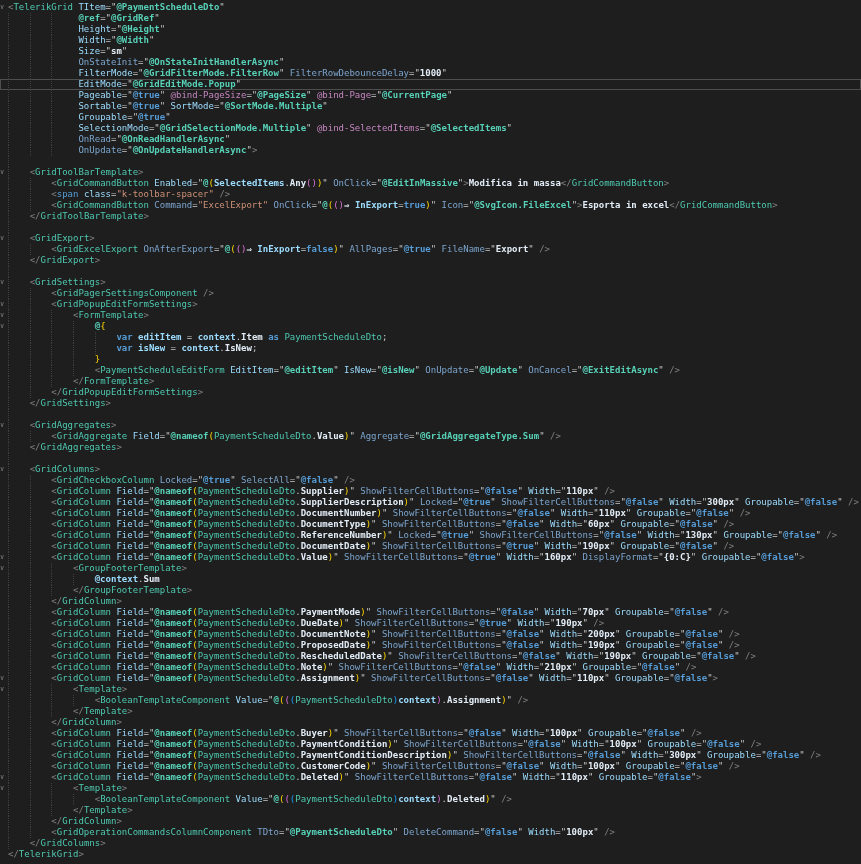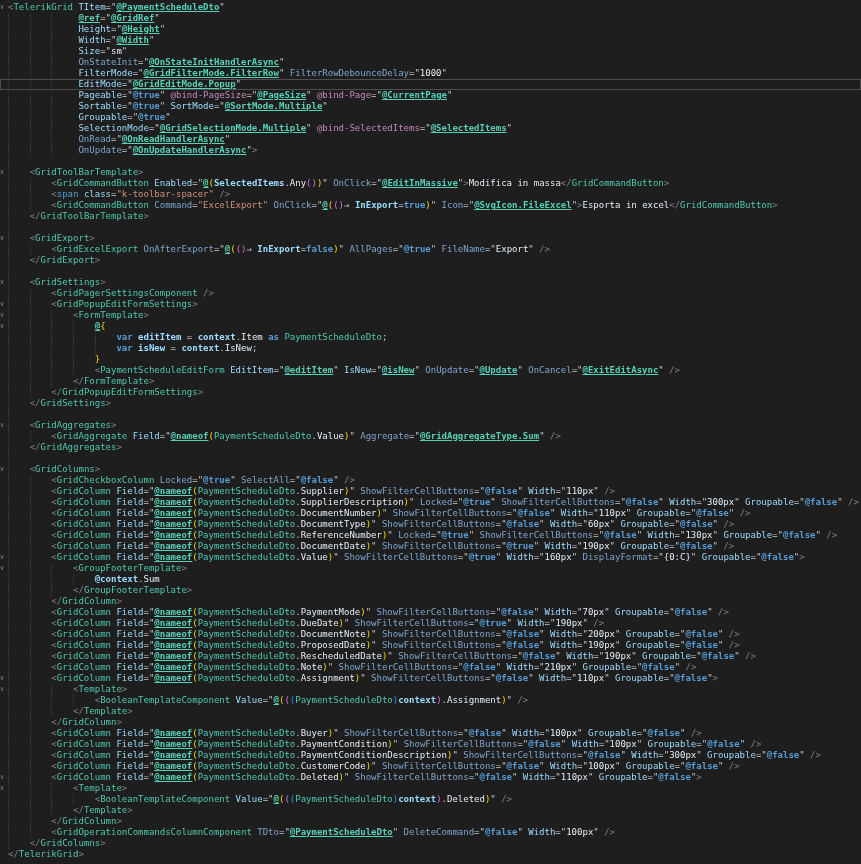--- a/index.html
+++ b/index.html
@@ -31,23 +31,23 @@
   .code{display:inline;}
   
   .tk-p {color:#808080;}
   .tk-t {color:#4EC9B0;}
   .tk-h {color:#569CD6;}
   .tk-a {color:#9CDCFE;}
   .tk-d {color:#7CA5CE;}
   .tk-da{color:#C586C0;}
   .tk-q {color:#C8C8C8;}
   .tk-s {color:#CE9178;}
-  .tk-e {color:#57D1B7;font-weight:bold;text-decoration:underline;}
+  .tk-e {color:#57D1B7;font-weight:bold;}
   .tk-ty{color:#4EC9B0;}
-  .tk-m {color:#E3EDF7;font-weight:normal;}
+  .tk-m {color:#E3EDF7;font-weight:bold;}
   .tk-k {color:#569CD6;font-weight:bold;}
   .tk-v {color:#9CDCFE;font-weight:bold;}
   .tk-b1{color:#FFD700;}
   .tk-b2{color:#DA70D6;}
   .tk-b3{color:#179FFF;}
 </style>
 </head>
 <body>
 
 <div id="editor"><div class="line"><span class="gutter">∨</span><span class="code"><span class="tk-p">&lt;</span><span class="tk-t">TelerikGrid</span><span class="tk-q"> </span><span class="tk-a">TItem</span><span class="tk-q">="</span><span class="tk-e">@PaymentScheduleDto</span><span class="tk-q">"</span></span></div><div class="line"><span class="gutter"></span><span class="guide" style="left: calc(0ch + 8px);"></span><span class="guide" style="left: calc(4ch + 8px);"></span><span class="guide" style="left: calc(8ch + 8px);"></span><span class="code"><span class="tk-q">             </span><span class="tk-e">@ref</span><span class="tk-q">="</span><span class="tk-e">@GridRef</span><span class="tk-q">"</span></span></div><div class="line"><span class="gutter"></span><span class="guide" style="left: calc(0ch + 8px);"></span><span class="guide" style="left: calc(4ch + 8px);"></span><span class="guide" style="left: calc(8ch + 8px);"></span><span class="code"><span class="tk-q">             </span><span class="tk-a">Height</span><span class="tk-q">="</span><span class="tk-e">@Height</span><span class="tk-q">"</span></span></div><div class="line"><span class="gutter"></span><span class="guide" style="left: calc(0ch + 8px);"></span><span class="guide" style="left: calc(4ch + 8px);"></span><span class="guide" style="left: calc(8ch + 8px);"></span><span class="code"><span class="tk-q">             </span><span class="tk-a">Width</span><span class="tk-q">="</span><span class="tk-e">@Width</span><span class="tk-q">"</span></span></div><div class="line"><span class="gutter"></span><span class="guide" style="left: calc(0ch + 8px);"></span><span class="guide" style="left: calc(4ch + 8px);"></span><span class="guide" style="left: calc(8ch + 8px);"></span><span class="code"><span class="tk-q">             </span><span class="tk-a">Size</span><span class="tk-q">="</span><span class="tk-m">sm</span><span class="tk-q">"</span></span></div><div class="line"><span class="gutter"></span><span class="guide" style="left: calc(0ch + 8px);"></span><span class="guide" style="left: calc(4ch + 8px);"></span><span class="guide" style="left: calc(8ch + 8px);"></span><span class="code"><span class="tk-q">             </span><span class="tk-d">OnStateInit</span><span class="tk-q">="</span><span class="tk-e">@OnStateInitHandlerAsync</span><span class="tk-q">"</span></span></div><div class="line"><span class="gutter"></span><span class="guide" style="left: calc(0ch + 8px);"></span><span class="guide" style="left: calc(4ch + 8px);"></span><span class="guide" style="left: calc(8ch + 8px);"></span><span class="code"><span class="tk-q">             </span><span class="tk-a">FilterMode</span><span class="tk-q">="</span><span class="tk-e">@GridFilterMode.FilterRow</span><span class="tk-q">" </span><span class="tk-d">FilterRowDebounceDelay</span><span class="tk-q">="</span><span class="tk-m">1000</span><span class="tk-q">"</span></span></div><div class="line current"><span class="gutter"></span><span class="guide" style="left: calc(0ch + 8px);"></span><span class="guide" style="left: calc(4ch + 8px);"></span><span class="guide" style="left: calc(8ch + 8px);"></span><span class="code"><span class="tk-q">             </span><span class="tk-a">EditMode</span><span class="tk-q">="</span><span class="tk-e">@GridEditMode.Popup</span><span class="tk-q">"</span></span></div><div class="line"><span class="gutter"></span><span class="guide" style="left: calc(0ch + 8px);"></span><span class="guide" style="left: calc(4ch + 8px);"></span><span class="guide" style="left: calc(8ch + 8px);"></span><span class="code"><span class="tk-q">             </span><span class="tk-a">Pageable</span><span class="tk-q">="</span><span class="tk-k">@true</span><span class="tk-q">" </span><span class="tk-da">@bind-PageSize</span><span class="tk-q">="</span><span class="tk-e">@PageSize</span><span class="tk-q">" </span><span class="tk-da">@bind-Page</span><span class="tk-q">="</span><span class="tk-e">@CurrentPage</span><span class="tk-q">"</span></span></div><div class="line"><span class="gutter"></span><span class="guide" style="left: calc(0ch + 8px);"></span><span class="guide" style="left: calc(4ch + 8px);"></span><span class="guide" style="left: calc(8ch + 8px);"></span><span class="code"><span class="tk-q">             </span><span class="tk-a">Sortable</span><span class="tk-q">="</span><span class="tk-k">@true</span><span class="tk-q">" </span><span class="tk-a">SortMode</span><span class="tk-q">="</span><span class="tk-e">@SortMode.Multiple</span><span class="tk-q">"</span></span></div><div class="line"><span class="gutter"></span><span class="guide" style="left: calc(0ch + 8px);"></span><span class="guide" style="left: calc(4ch + 8px);"></span><span class="guide" style="left: calc(8ch + 8px);"></span><span class="code"><span class="tk-q">             </span><span class="tk-a">Groupable</span><span class="tk-q">="</span><span class="tk-k">@true</span><span class="tk-q">"</span></span></div><div class="line"><span class="gutter"></span><span class="guide" style="left: calc(0ch + 8px);"></span><span class="guide" style="left: calc(4ch + 8px);"></span><span class="guide" style="left: calc(8ch + 8px);"></span><span class="code"><span class="tk-q">             </span><span class="tk-a">SelectionMode</span><span class="tk-q">="</span><span class="tk-e">@GridSelectionMode.Multiple</span><span class="tk-q">" </span><span class="tk-da">@bind-SelectedItems</span><span class="tk-q">="</span><span class="tk-e">@SelectedItems</span><span class="tk-q">"</span></span></div><div class="line"><span class="gutter"></span><span class="guide" style="left: calc(0ch + 8px);"></span><span class="guide" style="left: calc(4ch + 8px);"></span><span class="guide" style="left: calc(8ch + 8px);"></span><span class="code"><span class="tk-q">             </span><span class="tk-d">OnRead</span><span class="tk-q">="</span><span class="tk-e">@OnReadHandlerAsync</span><span class="tk-q">"</span></span></div><div class="line"><span class="gutter"></span><span class="guide" style="left: calc(0ch + 8px);"></span><span class="guide" style="left: calc(4ch + 8px);"></span><span class="guide" style="left: calc(8ch + 8px);"></span><span class="code"><span class="tk-q">             </span><span class="tk-d">OnUpdate</span><span class="tk-q">="</span><span class="tk-e">@OnUpdateHandlerAsync</span><span class="tk-q">"</span><span class="tk-p">&gt;</span></span></div><div class="line"><span class="gutter"></span><span class="guide" style="left: calc(0ch + 8px);"></span><span class="code"></span></div><div class="line"><span class="gutter">∨</span><span class="guide" style="left: calc(0ch + 8px);"></span><span class="code"><span class="tk-q">    </span><span class="tk-p">&lt;</span><span class="tk-t">GridToolBarTemplate</span><span class="tk-p">&gt;</span></span></div><div class="line"><span class="gutter"></span><span class="guide" style="left: calc(0ch + 8px);"></span><span class="guide" style="left: calc(4ch + 8px);"></span><span class="code"><span class="tk-q">        </span><span class="tk-p">&lt;</span><span class="tk-t">GridCommandButton</span><span class="tk-q"> </span><span class="tk-a">Enabled</span><span class="tk-q">="</span><span class="tk-e">@</span><span class="tk-b1">(</span><span class="tk-v">SelectedItems</span><span class="tk-q">.</span><span class="tk-m">Any</span><span class="tk-b2">()</span><span class="tk-b1">)</span><span class="tk-q">" </span><span class="tk-d">OnClick</span><span class="tk-q">="</span><span class="tk-e">@EditInMassive</span><span class="tk-q">"</span><span class="tk-p">&gt;</span><span class="tk-m">Modifica in massa</span><span class="tk-p">&lt;/</span><span class="tk-t">GridCommandButton</span><span class="tk-p">&gt;</span></span></div><div class="line"><span class="gutter"></span><span class="guide" style="left: calc(0ch + 8px);"></span><span class="guide" style="left: calc(4ch + 8px);"></span><span class="code"><span class="tk-q">        </span><span class="tk-p">&lt;</span><span class="tk-h">span</span><span class="tk-q"> </span><span class="tk-a">class</span><span class="tk-q">=</span><span class="tk-s">"k-toolbar-spacer"</span><span class="tk-q"> </span><span class="tk-p">/&gt;</span></span></div><div class="line"><span class="gutter"></span><span class="guide" style="left: calc(0ch + 8px);"></span><span class="guide" style="left: calc(4ch + 8px);"></span><span class="code"><span class="tk-q">        </span><span class="tk-p">&lt;</span><span class="tk-t">GridCommandButton</span><span class="tk-q"> </span><span class="tk-d">Command</span><span class="tk-q">=</span><span class="tk-s">"ExcelExport"</span><span class="tk-q"> </span><span class="tk-d">OnClick</span><span class="tk-q">="</span><span class="tk-e">@</span><span class="tk-b1">(</span><span class="tk-b2">()</span><span class="tk-m">⇒</span><span class="tk-q"> </span><span class="tk-v">InExport</span><span class="tk-q">=</span><span class="tk-k">true</span><span class="tk-b1">)</span><span class="tk-q">" </span><span class="tk-d">Icon</span><span class="tk-q">="</span><span class="tk-e">@SvgIcon.FileExcel</span><span class="tk-q">"</span><span class="tk-p">&gt;</span><span class="tk-m">Esporta in excel</span><span class="tk-p">&lt;/</span><span class="tk-t">GridCommandButton</span><span class="tk-p">&gt;</span></span></div><div class="line"><span class="gutter"></span><span class="guide" style="left: calc(0ch + 8px);"></span><span class="code"><span class="tk-q">    </span><span class="tk-p">&lt;/</span><span class="tk-t">GridToolBarTemplate</span><span class="tk-p">&gt;</span></span></div><div class="line"><span class="gutter"></span><span class="guide" style="left: calc(0ch + 8px);"></span><span class="code"></span></div><div class="line"><span class="gutter">∨</span><span class="guide" style="left: calc(0ch + 8px);"></span><span class="code"><span class="tk-q">    </span><span class="tk-p">&lt;</span><span class="tk-t">GridExport</span><span class="tk-p">&gt;</span></span></div><div class="line"><span class="gutter"></span><span class="guide" style="left: calc(0ch + 8px);"></span><span class="guide" style="left: calc(4ch + 8px);"></span><span class="code"><span class="tk-q">        </span><span class="tk-p">&lt;</span><span class="tk-t">GridExcelExport</span><span class="tk-q"> </span><span class="tk-d">OnAfterExport</span><span class="tk-q">="</span><span class="tk-e">@</span><span class="tk-b1">(</span><span class="tk-b2">()</span><span class="tk-m">⇒</span><span class="tk-q"> </span><span class="tk-v">InExport</span><span class="tk-q">=</span><span class="tk-k">false</span><span class="tk-b1">)</span><span class="tk-q">" </span><span class="tk-d">AllPages</span><span class="tk-q">="</span><span class="tk-k">@true</span><span class="tk-q">" </span><span class="tk-d">FileName</span><span class="tk-q">="</span><span class="tk-m">Export</span><span class="tk-q">" </span><span class="tk-p">/&gt;</span></span></div><div class="line"><span class="gutter"></span><span class="guide" style="left: calc(0ch + 8px);"></span><span class="code"><span class="tk-q">    </span><span class="tk-p">&lt;/</span><span class="tk-t">GridExport</span><span class="tk-p">&gt;</span></span></div><div class="line"><span class="gutter"></span><span class="guide" style="left: calc(0ch + 8px);"></span><span class="code"></span></div><div class="line"><span class="gutter">∨</span><span class="guide" style="left: calc(0ch + 8px);"></span><span class="code"><span class="tk-q">    </span><span class="tk-p">&lt;</span><span class="tk-t">GridSettings</span><span class="tk-p">&gt;</span></span></div><div class="line"><span class="gutter"></span><span class="guide" style="left: calc(0ch + 8px);"></span><span class="guide" style="left: calc(4ch + 8px);"></span><span class="code"><span class="tk-q">        </span><span class="tk-p">&lt;</span><span class="tk-t">GridPagerSettingsComponent</span><span class="tk-q"> </span><span class="tk-p">/&gt;</span></span></div><div class="line"><span class="gutter">∨</span><span class="guide" style="left: calc(0ch + 8px);"></span><span class="guide" style="left: calc(4ch + 8px);"></span><span class="code"><span class="tk-q">        </span><span class="tk-p">&lt;</span><span class="tk-t">GridPopupEditFormSettings</span><span class="tk-p">&gt;</span></span></div><div class="line"><span class="gutter">∨</span><span class="guide" style="left: calc(0ch + 8px);"></span><span class="guide" style="left: calc(4ch + 8px);"></span><span class="guide" style="left: calc(8ch + 8px);"></span><span class="code"><span class="tk-q">            </span><span class="tk-p">&lt;</span><span class="tk-t">FormTemplate</span><span class="tk-p">&gt;</span></span></div><div class="line"><span class="gutter">∨</span><span class="guide" style="left: calc(0ch + 8px);"></span><span class="guide" style="left: calc(4ch + 8px);"></span><span class="guide" style="left: calc(8ch + 8px);"></span><span class="guide" style="left: calc(12ch + 8px);"></span><span class="code"><span class="tk-q">                </span><span class="tk-e">@</span><span class="tk-b1">{</span></span></div><div class="line"><span class="gutter"></span><span class="guide" style="left: calc(0ch + 8px);"></span><span class="guide" style="left: calc(4ch + 8px);"></span><span class="guide" style="left: calc(8ch + 8px);"></span><span class="guide" style="left: calc(12ch + 8px);"></span><span class="guide" style="left: calc(16ch + 8px);"></span><span class="code"><span class="tk-q">                    </span><span class="tk-k">var</span><span class="tk-q"> </span><span class="tk-v">editItem</span><span class="tk-q"> = </span><span class="tk-v">context</span><span class="tk-q">.</span><span class="tk-m">Item</span><span class="tk-q"> </span><span class="tk-k">as</span><span class="tk-q"> </span><span class="tk-ty">PaymentScheduleDto</span><span class="tk-q">;</span></span></div><div class="line"><span class="gutter"></span><span class="guide" style="left: calc(0ch + 8px);"></span><span class="guide" style="left: calc(4ch + 8px);"></span><span class="guide" style="left: calc(8ch + 8px);"></span><span class="guide" style="left: calc(12ch + 8px);"></span><span class="guide" style="left: calc(16ch + 8px);"></span><span class="code"><span class="tk-q">                    </span><span class="tk-k">var</span><span class="tk-q"> </span><span class="tk-v">isNew</span><span class="tk-q"> = </span><span class="tk-v">context</span><span class="tk-q">.</span><span class="tk-m">IsNew</span><span class="tk-q">;</span></span></div><div class="line"><span class="gutter"></span><span class="guide" style="left: calc(0ch + 8px);"></span><span class="guide" style="left: calc(4ch + 8px);"></span><span class="guide" style="left: calc(8ch + 8px);"></span><span class="guide" style="left: calc(12ch + 8px);"></span><span class="code"><span class="tk-q">                </span><span class="tk-b1">}</span></span></div><div class="line"><span class="gutter"></span><span class="guide" style="left: calc(0ch + 8px);"></span><span class="guide" style="left: calc(4ch + 8px);"></span><span class="guide" style="left: calc(8ch + 8px);"></span><span class="guide" style="left: calc(12ch + 8px);"></span><span class="code"><span class="tk-q">                </span><span class="tk-p">&lt;</span><span class="tk-t">PaymentScheduleEditForm</span><span class="tk-q"> </span><span class="tk-a">EditItem</span><span class="tk-q">="</span><span class="tk-e">@editItem</span><span class="tk-q">" </span><span class="tk-a">IsNew</span><span class="tk-q">="</span><span class="tk-e">@isNew</span><span class="tk-q">" </span><span class="tk-d">OnUpdate</span><span class="tk-q">="</span><span class="tk-e">@Update</span><span class="tk-q">" </span><span class="tk-d">OnCancel</span><span class="tk-q">="</span><span class="tk-e">@ExitEditAsync</span><span class="tk-q">" </span><span class="tk-p">/&gt;</span></span></div><div class="line"><span class="gutter"></span><span class="guide" style="left: calc(0ch + 8px);"></span><span class="guide" style="left: calc(4ch + 8px);"></span><span class="guide" style="left: calc(8ch + 8px);"></span><span class="code"><span class="tk-q">            </span><span class="tk-p">&lt;/</span><span class="tk-t">FormTemplate</span><span class="tk-p">&gt;</span></span></div><div class="line"><span class="gutter"></span><span class="guide" style="left: calc(0ch + 8px);"></span><span class="guide" style="left: calc(4ch + 8px);"></span><span class="code"><span class="tk-q">        </span><span class="tk-p">&lt;/</span><span class="tk-t">GridPopupEditFormSettings</span><span class="tk-p">&gt;</span></span></div><div class="line"><span class="gutter"></span><span class="guide" style="left: calc(0ch + 8px);"></span><span class="code"><span class="tk-q">    </span><span class="tk-p">&lt;/</span><span class="tk-t">GridSettings</span><span class="tk-p">&gt;</span></span></div><div class="line"><span class="gutter"></span><span class="guide" style="left: calc(0ch + 8px);"></span><span class="code"></span></div><div class="line"><span class="gutter">∨</span><span class="guide" style="left: calc(0ch + 8px);"></span><span class="code"><span class="tk-q">    </span><span class="tk-p">&lt;</span><span class="tk-t">GridAggregates</span><span class="tk-p">&gt;</span></span></div><div class="line"><span class="gutter"></span><span class="guide" style="left: calc(0ch + 8px);"></span><span class="guide" style="left: calc(4ch + 8px);"></span><span class="code"><span class="tk-q">        </span><span class="tk-p">&lt;</span><span class="tk-t">GridAggregate</span><span class="tk-q"> </span><span class="tk-a">Field</span><span class="tk-q">="</span><span class="tk-e">@nameof</span><span class="tk-b1">(</span><span class="tk-ty">PaymentScheduleDto</span><span class="tk-q">.</span><span class="tk-m">Value</span><span class="tk-b1">)</span><span class="tk-q">" </span><span class="tk-d">Aggregate</span><span class="tk-q">="</span><span class="tk-e">@GridAggregateType.Sum</span><span class="tk-q">" </span><span class="tk-p">/&gt;</span></span></div><div class="line"><span class="gutter"></span><span class="guide" style="left: calc(0ch + 8px);"></span><span class="code"><span class="tk-q">    </span><span class="tk-p">&lt;/</span><span class="tk-t">GridAggregates</span><span class="tk-p">&gt;</span></span></div><div class="line"><span class="gutter"></span><span class="guide" style="left: calc(0ch + 8px);"></span><span class="code"></span></div><div class="line"><span class="gutter">∨</span><span class="guide" style="left: calc(0ch + 8px);"></span><span class="code"><span class="tk-q">    </span><span class="tk-p">&lt;</span><span class="tk-t">GridColumns</span><span class="tk-p">&gt;</span></span></div><div class="line"><span class="gutter"></span><span class="guide" style="left: calc(0ch + 8px);"></span><span class="guide" style="left: calc(4ch + 8px);"></span><span class="code"><span class="tk-q">        </span><span class="tk-p">&lt;</span><span class="tk-t">GridCheckboxColumn</span><span class="tk-q"> </span><span class="tk-d">Locked</span><span class="tk-q">="</span><span class="tk-k">@true</span><span class="tk-q">" </span><span class="tk-d">SelectAll</span><span class="tk-q">="</span><span class="tk-k">@false</span><span class="tk-q">" </span><span class="tk-p">/&gt;</span></span></div><div class="line"><span class="gutter"></span><span class="guide" style="left: calc(0ch + 8px);"></span><span class="guide" style="left: calc(4ch + 8px);"></span><span class="code"><span class="tk-q">        </span><span class="tk-p">&lt;</span><span class="tk-t">GridColumn</span><span class="tk-q"> </span><span class="tk-a">Field</span><span class="tk-q">="</span><span class="tk-e">@nameof</span><span class="tk-b1">(</span><span class="tk-ty">PaymentScheduleDto</span><span class="tk-q">.</span><span class="tk-m">Supplier</span><span class="tk-b1">)</span><span class="tk-q">" </span><span class="tk-d">ShowFilterCellButtons</span><span class="tk-q">="</span><span class="tk-k">@false</span><span class="tk-q">" </span><span class="tk-a">Width</span><span class="tk-q">="</span><span class="tk-m">110px</span><span class="tk-q">" </span><span class="tk-p">/&gt;</span></span></div><div class="line"><span class="gutter"></span><span class="guide" style="left: calc(0ch + 8px);"></span><span class="guide" style="left: calc(4ch + 8px);"></span><span class="code"><span class="tk-q">        </span><span class="tk-p">&lt;</span><span class="tk-t">GridColumn</span><span class="tk-q"> </span><span class="tk-a">Field</span><span class="tk-q">="</span><span class="tk-e">@nameof</span><span class="tk-b1">(</span><span class="tk-ty">PaymentScheduleDto</span><span class="tk-q">.</span><span class="tk-m">SupplierDescription</span><span class="tk-b1">)</span><span class="tk-q">" </span><span class="tk-d">Locked</span><span class="tk-q">="</span><span class="tk-k">@true</span><span class="tk-q">" </span><span class="tk-d">ShowFilterCellButtons</span><span class="tk-q">="</span><span class="tk-k">@false</span><span class="tk-q">" </span><span class="tk-a">Width</span><span class="tk-q">="</span><span class="tk-m">300px</span><span class="tk-q">" </span><span class="tk-a">Groupable</span><span class="tk-q">="</span><span class="tk-k">@false</span><span class="tk-q">" </span><span class="tk-p">/&gt;</span></span></div><div class="line"><span class="gutter"></span><span class="guide" style="left: calc(0ch + 8px);"></span><span class="guide" style="left: calc(4ch + 8px);"></span><span class="code"><span class="tk-q">        </span><span class="tk-p">&lt;</span><span class="tk-t">GridColumn</span><span class="tk-q"> </span><span class="tk-a">Field</span><span class="tk-q">="</span><span class="tk-e">@nameof</span><span class="tk-b1">(</span><span class="tk-ty">PaymentScheduleDto</span><span class="tk-q">.</span><span class="tk-m">DocumentNumber</span><span class="tk-b1">)</span><span class="tk-q">" </span><span class="tk-d">ShowFilterCellButtons</span><span class="tk-q">="</span><span class="tk-k">@false</span><span class="tk-q">" </span><span class="tk-a">Width</span><span class="tk-q">="</span><span class="tk-m">110px</span><span class="tk-q">" </span><span class="tk-a">Groupable</span><span class="tk-q">="</span><span class="tk-k">@false</span><span class="tk-q">" </span><span class="tk-p">/&gt;</span></span></div><div class="line"><span class="gutter"></span><span class="guide" style="left: calc(0ch + 8px);"></span><span class="guide" style="left: calc(4ch + 8px);"></span><span class="code"><span class="tk-q">        </span><span class="tk-p">&lt;</span><span class="tk-t">GridColumn</span><span class="tk-q"> </span><span class="tk-a">Field</span><span class="tk-q">="</span><span class="tk-e">@nameof</span><span class="tk-b1">(</span><span class="tk-ty">PaymentScheduleDto</span><span class="tk-q">.</span><span class="tk-m">DocumentType</span><span class="tk-b1">)</span><span class="tk-q">" </span><span class="tk-d">ShowFilterCellButtons</span><span class="tk-q">="</span><span class="tk-k">@false</span><span class="tk-q">" </span><span class="tk-a">Width</span><span class="tk-q">="</span><span class="tk-m">60px</span><span class="tk-q">" </span><span class="tk-a">Groupable</span><span class="tk-q">="</span><span class="tk-k">@false</span><span class="tk-q">" </span><span class="tk-p">/&gt;</span></span></div><div class="line"><span class="gutter"></span><span class="guide" style="left: calc(0ch + 8px);"></span><span class="guide" style="left: calc(4ch + 8px);"></span><span class="code"><span class="tk-q">        </span><span class="tk-p">&lt;</span><span class="tk-t">GridColumn</span><span class="tk-q"> </span><span class="tk-a">Field</span><span class="tk-q">="</span><span class="tk-e">@nameof</span><span class="tk-b1">(</span><span class="tk-ty">PaymentScheduleDto</span><span class="tk-q">.</span><span class="tk-m">ReferenceNumber</span><span class="tk-b1">)</span><span class="tk-q">" </span><span class="tk-d">Locked</span><span class="tk-q">="</span><span class="tk-k">@true</span><span class="tk-q">" </span><span class="tk-d">ShowFilterCellButtons</span><span class="tk-q">="</span><span class="tk-k">@false</span><span class="tk-q">" </span><span class="tk-a">Width</span><span class="tk-q">="</span><span class="tk-m">130px</span><span class="tk-q">" </span><span class="tk-a">Groupable</span><span class="tk-q">="</span><span class="tk-k">@false</span><span class="tk-q">" </span><span class="tk-p">/&gt;</span></span></div><div class="line"><span class="gutter"></span><span class="guide" style="left: calc(0ch + 8px);"></span><span class="guide" style="left: calc(4ch + 8px);"></span><span class="code"><span class="tk-q">        </span><span class="tk-p">&lt;</span><span class="tk-t">GridColumn</span><span class="tk-q"> </span><span class="tk-a">Field</span><span class="tk-q">="</span><span class="tk-e">@nameof</span><span class="tk-b1">(</span><span class="tk-ty">PaymentScheduleDto</span><span class="tk-q">.</span><span class="tk-m">DocumentDate</span><span class="tk-b1">)</span><span class="tk-q">" </span><span class="tk-d">ShowFilterCellButtons</span><span class="tk-q">="</span><span class="tk-k">@true</span><span class="tk-q">" </span><span class="tk-a">Width</span><span class="tk-q">="</span><span class="tk-m">190px</span><span class="tk-q">" </span><span class="tk-a">Groupable</span><span class="tk-q">="</span><span class="tk-k">@false</span><span class="tk-q">" </span><span class="tk-p">/&gt;</span></span></div><div class="line"><span class="gutter">∨</span><span class="guide" style="left: calc(0ch + 8px);"></span><span class="guide" style="left: calc(4ch + 8px);"></span><span class="code"><span class="tk-q">        </span><span class="tk-p">&lt;</span><span class="tk-t">GridColumn</span><span class="tk-q"> </span><span class="tk-a">Field</span><span class="tk-q">="</span><span class="tk-e">@nameof</span><span class="tk-b1">(</span><span class="tk-ty">PaymentScheduleDto</span><span class="tk-q">.</span><span class="tk-m">Value</span><span class="tk-b1">)</span><span class="tk-q">" </span><span class="tk-d">ShowFilterCellButtons</span><span class="tk-q">="</span><span class="tk-k">@true</span><span class="tk-q">" </span><span class="tk-a">Width</span><span class="tk-q">="</span><span class="tk-m">160px</span><span class="tk-q">" </span><span class="tk-d">DisplayFormat</span><span class="tk-q">="</span><span class="tk-m">{0:C}</span><span class="tk-q">" </span><span class="tk-a">Groupable</span><span class="tk-q">="</span><span class="tk-k">@false</span><span class="tk-q">"</span><span class="tk-p">&gt;</span></span></div><div class="line"><span class="gutter">∨</span><span class="guide" style="left: calc(0ch + 8px);"></span><span class="guide" style="left: calc(4ch + 8px);"></span><span class="guide" style="left: calc(8ch + 8px);"></span><span class="code"><span class="tk-q">            </span><span class="tk-p">&lt;</span><span class="tk-t">GroupFooterTemplate</span><span class="tk-p">&gt;</span></span></div><div class="line"><span class="gutter"></span><span class="guide" style="left: calc(0ch + 8px);"></span><span class="guide" style="left: calc(4ch + 8px);"></span><span class="guide" style="left: calc(8ch + 8px);"></span><span class="guide" style="left: calc(12ch + 8px);"></span><span class="code"><span class="tk-q">                </span><span class="tk-v">@context</span><span class="tk-q">.</span><span class="tk-m">Sum</span></span></div><div class="line"><span class="gutter"></span><span class="guide" style="left: calc(0ch + 8px);"></span><span class="guide" style="left: calc(4ch + 8px);"></span><span class="guide" style="left: calc(8ch + 8px);"></span><span class="code"><span class="tk-q">            </span><span class="tk-p">&lt;/</span><span class="tk-t">GroupFooterTemplate</span><span class="tk-p">&gt;</span></span></div><div class="line"><span class="gutter"></span><span class="guide" style="left: calc(0ch + 8px);"></span><span class="guide" style="left: calc(4ch + 8px);"></span><span class="code"><span class="tk-q">        </span><span class="tk-p">&lt;/</span><span class="tk-t">GridColumn</span><span class="tk-p">&gt;</span></span></div><div class="line"><span class="gutter"></span><span class="guide" style="left: calc(0ch + 8px);"></span><span class="guide" style="left: calc(4ch + 8px);"></span><span class="code"><span class="tk-q">        </span><span class="tk-p">&lt;</span><span class="tk-t">GridColumn</span><span class="tk-q"> </span><span class="tk-a">Field</span><span class="tk-q">="</span><span class="tk-e">@nameof</span><span class="tk-b1">(</span><span class="tk-ty">PaymentScheduleDto</span><span class="tk-q">.</span><span class="tk-m">PaymentMode</span><span class="tk-b1">)</span><span class="tk-q">" </span><span class="tk-d">ShowFilterCellButtons</span><span class="tk-q">="</span><span class="tk-k">@false</span><span class="tk-q">" </span><span class="tk-a">Width</span><span class="tk-q">="</span><span class="tk-m">70px</span><span class="tk-q">" </span><span class="tk-a">Groupable</span><span class="tk-q">="</span><span class="tk-k">@false</span><span class="tk-q">" </span><span class="tk-p">/&gt;</span></span></div><div class="line"><span class="gutter"></span><span class="guide" style="left: calc(0ch + 8px);"></span><span class="guide" style="left: calc(4ch + 8px);"></span><span class="code"><span class="tk-q">        </span><span class="tk-p">&lt;</span><span class="tk-t">GridColumn</span><span class="tk-q"> </span><span class="tk-a">Field</span><span class="tk-q">="</span><span class="tk-e">@nameof</span><span class="tk-b1">(</span><span class="tk-ty">PaymentScheduleDto</span><span class="tk-q">.</span><span class="tk-m">DueDate</span><span class="tk-b1">)</span><span class="tk-q">" </span><span class="tk-d">ShowFilterCellButtons</span><span class="tk-q">="</span><span class="tk-k">@true</span><span class="tk-q">" </span><span class="tk-a">Width</span><span class="tk-q">="</span><span class="tk-m">190px</span><span class="tk-q">" </span><span class="tk-p">/&gt;</span></span></div><div class="line"><span class="gutter"></span><span class="guide" style="left: calc(0ch + 8px);"></span><span class="guide" style="left: calc(4ch + 8px);"></span><span class="code"><span class="tk-q">        </span><span class="tk-p">&lt;</span><span class="tk-t">GridColumn</span><span class="tk-q"> </span><span class="tk-a">Field</span><span class="tk-q">="</span><span class="tk-e">@nameof</span><span class="tk-b1">(</span><span class="tk-ty">PaymentScheduleDto</span><span class="tk-q">.</span><span class="tk-m">DocumentNote</span><span class="tk-b1">)</span><span class="tk-q">" </span><span class="tk-d">ShowFilterCellButtons</span><span class="tk-q">="</span><span class="tk-k">@false</span><span class="tk-q">" </span><span class="tk-a">Width</span><span class="tk-q">="</span><span class="tk-m">200px</span><span class="tk-q">" </span><span class="tk-a">Groupable</span><span class="tk-q">="</span><span class="tk-k">@false</span><span class="tk-q">" </span><span class="tk-p">/&gt;</span></span></div><div class="line"><span class="gutter"></span><span class="guide" style="left: calc(0ch + 8px);"></span><span class="guide" style="left: calc(4ch + 8px);"></span><span class="code"><span class="tk-q">        </span><span class="tk-p">&lt;</span><span class="tk-t">GridColumn</span><span class="tk-q"> </span><span class="tk-a">Field</span><span class="tk-q">="</span><span class="tk-e">@nameof</span><span class="tk-b1">(</span><span class="tk-ty">PaymentScheduleDto</span><span class="tk-q">.</span><span class="tk-m">ProposedDate</span><span class="tk-b1">)</span><span class="tk-q">" </span><span class="tk-d">ShowFilterCellButtons</span><span class="tk-q">="</span><span class="tk-k">@false</span><span class="tk-q">" </span><span class="tk-a">Width</span><span class="tk-q">="</span><span class="tk-m">190px</span><span class="tk-q">" </span><span class="tk-a">Groupable</span><span class="tk-q">="</span><span class="tk-k">@false</span><span class="tk-q">" </span><span class="tk-p">/&gt;</span></span></div><div class="line"><span class="gutter"></span><span class="guide" style="left: calc(0ch + 8px);"></span><span class="guide" style="left: calc(4ch + 8px);"></span><span class="code"><span class="tk-q">        </span><span class="tk-p">&lt;</span><span class="tk-t">GridColumn</span><span class="tk-q"> </span><span class="tk-a">Field</span><span class="tk-q">="</span><span class="tk-e">@nameof</span><span class="tk-b1">(</span><span class="tk-ty">PaymentScheduleDto</span><span class="tk-q">.</span><span class="tk-m">RescheduledDate</span><span class="tk-b1">)</span><span class="tk-q">" </span><span class="tk-d">ShowFilterCellButtons</span><span class="tk-q">="</span><span class="tk-k">@false</span><span class="tk-q">" </span><span class="tk-a">Width</span><span class="tk-q">="</span><span class="tk-m">190px</span><span class="tk-q">" </span><span class="tk-a">Groupable</span><span class="tk-q">="</span><span class="tk-k">@false</span><span class="tk-q">" </span><span class="tk-p">/&gt;</span></span></div><div class="line"><span class="gutter"></span><span class="guide" style="left: calc(0ch + 8px);"></span><span class="guide" style="left: calc(4ch + 8px);"></span><span class="code"><span class="tk-q">        </span><span class="tk-p">&lt;</span><span class="tk-t">GridColumn</span><span class="tk-q"> </span><span class="tk-a">Field</span><span class="tk-q">="</span><span class="tk-e">@nameof</span><span class="tk-b1">(</span><span class="tk-ty">PaymentScheduleDto</span><span class="tk-q">.</span><span class="tk-m">Note</span><span class="tk-b1">)</span><span class="tk-q">" </span><span class="tk-d">ShowFilterCellButtons</span><span class="tk-q">="</span><span class="tk-k">@false</span><span class="tk-q">" </span><span class="tk-a">Width</span><span class="tk-q">="</span><span class="tk-m">210px</span><span class="tk-q">" </span><span class="tk-a">Groupable</span><span class="tk-q">="</span><span class="tk-k">@false</span><span class="tk-q">" </span><span class="tk-p">/&gt;</span></span></div><div class="line"><span class="gutter">∨</span><span class="guide" style="left: calc(0ch + 8px);"></span><span class="guide" style="left: calc(4ch + 8px);"></span><span class="code"><span class="tk-q">        </span><span class="tk-p">&lt;</span><span class="tk-t">GridColumn</span><span class="tk-q"> </span><span class="tk-a">Field</span><span class="tk-q">="</span><span class="tk-e">@nameof</span><span class="tk-b1">(</span><span class="tk-ty">PaymentScheduleDto</span><span class="tk-q">.</span><span class="tk-m">Assignment</span><span class="tk-b1">)</span><span class="tk-q">" </span><span class="tk-d">ShowFilterCellButtons</span><span class="tk-q">="</span><span class="tk-k">@false</span><span class="tk-q">" </span><span class="tk-a">Width</span><span class="tk-q">="</span><span class="tk-m">110px</span><span class="tk-q">" </span><span class="tk-a">Groupable</span><span class="tk-q">="</span><span class="tk-k">@false</span><span class="tk-q">"</span><span class="tk-p">&gt;</span></span></div><div class="line"><span class="gutter">∨</span><span class="guide" style="left: calc(0ch + 8px);"></span><span class="guide" style="left: calc(4ch + 8px);"></span><span class="guide" style="left: calc(8ch + 8px);"></span><span class="code"><span class="tk-q">            </span><span class="tk-p">&lt;</span><span class="tk-t">Template</span><span class="tk-p">&gt;</span></span></div><div class="line"><span class="gutter"></span><span class="guide" style="left: calc(0ch + 8px);"></span><span class="guide" style="left: calc(4ch + 8px);"></span><span class="guide" style="left: calc(8ch + 8px);"></span><span class="guide" style="left: calc(12ch + 8px);"></span><span class="code"><span class="tk-q">                </span><span class="tk-p">&lt;</span><span class="tk-t">BooleanTemplateComponent</span><span class="tk-q"> </span><span class="tk-a">Value</span><span class="tk-q">="</span><span class="tk-e">@</span><span class="tk-b1">(</span><span class="tk-b2">(</span><span class="tk-b3">(</span><span class="tk-ty">PaymentScheduleDto</span><span class="tk-b3">)</span><span class="tk-v">context</span><span class="tk-b2">)</span><span class="tk-q">.</span><span class="tk-m">Assignment</span><span class="tk-b1">)</span><span class="tk-q">" </span><span class="tk-p">/&gt;</span></span></div><div class="line"><span class="gutter"></span><span class="guide" style="left: calc(0ch + 8px);"></span><span class="guide" style="left: calc(4ch + 8px);"></span><span class="guide" style="left: calc(8ch + 8px);"></span><span class="code"><span class="tk-q">            </span><span class="tk-p">&lt;/</span><span class="tk-t">Template</span><span class="tk-p">&gt;</span></span></div><div class="line"><span class="gutter"></span><span class="guide" style="left: calc(0ch + 8px);"></span><span class="guide" style="left: calc(4ch + 8px);"></span><span class="code"><span class="tk-q">        </span><span class="tk-p">&lt;/</span><span class="tk-t">GridColumn</span><span class="tk-p">&gt;</span></span></div><div class="line"><span class="gutter"></span><span class="guide" style="left: calc(0ch + 8px);"></span><span class="guide" style="left: calc(4ch + 8px);"></span><span class="code"><span class="tk-q">        </span><span class="tk-p">&lt;</span><span class="tk-t">GridColumn</span><span class="tk-q"> </span><span class="tk-a">Field</span><span class="tk-q">="</span><span class="tk-e">@nameof</span><span class="tk-b1">(</span><span class="tk-ty">PaymentScheduleDto</span><span class="tk-q">.</span><span class="tk-m">Buyer</span><span class="tk-b1">)</span><span class="tk-q">" </span><span class="tk-d">ShowFilterCellButtons</span><span class="tk-q">="</span><span class="tk-k">@false</span><span class="tk-q">" </span><span class="tk-a">Width</span><span class="tk-q">="</span><span class="tk-m">100px</span><span class="tk-q">" </span><span class="tk-a">Groupable</span><span class="tk-q">="</span><span class="tk-k">@false</span><span class="tk-q">" </span><span class="tk-p">/&gt;</span></span></div><div class="line"><span class="gutter"></span><span class="guide" style="left: calc(0ch + 8px);"></span><span class="guide" style="left: calc(4ch + 8px);"></span><span class="code"><span class="tk-q">        </span><span class="tk-p">&lt;</span><span class="tk-t">GridColumn</span><span class="tk-q"> </span><span class="tk-a">Field</span><span class="tk-q">="</span><span class="tk-e">@nameof</span><span class="tk-b1">(</span><span class="tk-ty">PaymentScheduleDto</span><span class="tk-q">.</span><span class="tk-m">PaymentCondition</span><span class="tk-b1">)</span><span class="tk-q">" </span><span class="tk-d">ShowFilterCellButtons</span><span class="tk-q">="</span><span class="tk-k">@false</span><span class="tk-q">" </span><span class="tk-a">Width</span><span class="tk-q">="</span><span class="tk-m">100px</span><span class="tk-q">" </span><span class="tk-a">Groupable</span><span class="tk-q">="</span><span class="tk-k">@false</span><span class="tk-q">" </span><span class="tk-p">/&gt;</span></span></div><div class="line"><span class="gutter"></span><span class="guide" style="left: calc(0ch + 8px);"></span><span class="guide" style="left: calc(4ch + 8px);"></span><span class="code"><span class="tk-q">        </span><span class="tk-p">&lt;</span><span class="tk-t">GridColumn</span><span class="tk-q"> </span><span class="tk-a">Field</span><span class="tk-q">="</span><span class="tk-e">@nameof</span><span class="tk-b1">(</span><span class="tk-ty">PaymentScheduleDto</span><span class="tk-q">.</span><span class="tk-m">PaymentConditionDescription</span><span class="tk-b1">)</span><span class="tk-q">" </span><span class="tk-d">ShowFilterCellButtons</span><span class="tk-q">="</span><span class="tk-k">@false</span><span class="tk-q">" </span><span class="tk-a">Width</span><span class="tk-q">="</span><span class="tk-m">300px</span><span class="tk-q">" </span><span class="tk-a">Groupable</span><span class="tk-q">="</span><span class="tk-k">@false</span><span class="tk-q">" </span><span class="tk-p">/&gt;</span></span></div><div class="line"><span class="gutter"></span><span class="guide" style="left: calc(0ch + 8px);"></span><span class="guide" style="left: calc(4ch + 8px);"></span><span class="code"><span class="tk-q">        </span><span class="tk-p">&lt;</span><span class="tk-t">GridColumn</span><span class="tk-q"> </span><span class="tk-a">Field</span><span class="tk-q">="</span><span class="tk-e">@nameof</span><span class="tk-b1">(</span><span class="tk-ty">PaymentScheduleDto</span><span class="tk-q">.</span><span class="tk-m">CustomerCode</span><span class="tk-b1">)</span><span class="tk-q">" </span><span class="tk-d">ShowFilterCellButtons</span><span class="tk-q">="</span><span class="tk-k">@false</span><span class="tk-q">" </span><span class="tk-a">Width</span><span class="tk-q">="</span><span class="tk-m">100px</span><span class="tk-q">" </span><span class="tk-a">Groupable</span><span class="tk-q">="</span><span class="tk-k">@false</span><span class="tk-q">" </span><span class="tk-p">/&gt;</span></span></div><div class="line"><span class="gutter">∨</span><span class="guide" style="left: calc(0ch + 8px);"></span><span class="guide" style="left: calc(4ch + 8px);"></span><span class="code"><span class="tk-q">        </span><span class="tk-p">&lt;</span><span class="tk-t">GridColumn</span><span class="tk-q"> </span><span class="tk-a">Field</span><span class="tk-q">="</span><span class="tk-e">@nameof</span><span class="tk-b1">(</span><span class="tk-ty">PaymentScheduleDto</span><span class="tk-q">.</span><span class="tk-m">Deleted</span><span class="tk-b1">)</span><span class="tk-q">" </span><span class="tk-d">ShowFilterCellButtons</span><span class="tk-q">="</span><span class="tk-k">@false</span><span class="tk-q">" </span><span class="tk-a">Width</span><span class="tk-q">="</span><span class="tk-m">110px</span><span class="tk-q">" </span><span class="tk-a">Groupable</span><span class="tk-q">="</span><span class="tk-k">@false</span><span class="tk-q">"</span><span class="tk-p">&gt;</span></span></div><div class="line"><span class="gutter">∨</span><span class="guide" style="left: calc(0ch + 8px);"></span><span class="guide" style="left: calc(4ch + 8px);"></span><span class="guide" style="left: calc(8ch + 8px);"></span><span class="code"><span class="tk-q">            </span><span class="tk-p">&lt;</span><span class="tk-t">Template</span><span class="tk-p">&gt;</span></span></div><div class="line"><span class="gutter"></span><span class="guide" style="left: calc(0ch + 8px);"></span><span class="guide" style="left: calc(4ch + 8px);"></span><span class="guide" style="left: calc(8ch + 8px);"></span><span class="guide" style="left: calc(12ch + 8px);"></span><span class="code"><span class="tk-q">                </span><span class="tk-p">&lt;</span><span class="tk-t">BooleanTemplateComponent</span><span class="tk-q"> </span><span class="tk-a">Value</span><span class="tk-q">="</span><span class="tk-e">@</span><span class="tk-b1">(</span><span class="tk-b2">(</span><span class="tk-b3">(</span><span class="tk-ty">PaymentScheduleDto</span><span class="tk-b3">)</span><span class="tk-v">context</span><span class="tk-b2">)</span><span class="tk-q">.</span><span class="tk-m">Deleted</span><span class="tk-b1">)</span><span class="tk-q">" </span><span class="tk-p">/&gt;</span></span></div><div class="line"><span class="gutter"></span><span class="guide" style="left: calc(0ch + 8px);"></span><span class="guide" style="left: calc(4ch + 8px);"></span><span class="guide" style="left: calc(8ch + 8px);"></span><span class="code"><span class="tk-q">            </span><span class="tk-p">&lt;/</span><span class="tk-t">Template</span><span class="tk-p">&gt;</span></span></div><div class="line"><span class="gutter"></span><span class="guide" style="left: calc(0ch + 8px);"></span><span class="guide" style="left: calc(4ch + 8px);"></span><span class="code"><span class="tk-q">        </span><span class="tk-p">&lt;/</span><span class="tk-t">GridColumn</span><span class="tk-p">&gt;</span></span></div><div class="line"><span class="gutter"></span><span class="guide" style="left: calc(0ch + 8px);"></span><span class="guide" style="left: calc(4ch + 8px);"></span><span class="code"><span class="tk-q">        </span><span class="tk-p">&lt;</span><span class="tk-t">GridOperationCommandsColumnComponent</span><span class="tk-q"> </span><span class="tk-d">TDto</span><span class="tk-q">="</span><span class="tk-e">@PaymentScheduleDto</span><span class="tk-q">" </span><span class="tk-d">DeleteCommand</span><span class="tk-q">="</span><span class="tk-k">@false</span><span class="tk-q">" </span><span class="tk-a">Width</span><span class="tk-q">="</span><span class="tk-m">100px</span><span class="tk-q">" </span><span class="tk-p">/&gt;</span></span></div><div class="line"><span class="gutter"></span><span class="guide" style="left: calc(0ch + 8px);"></span><span class="code"><span class="tk-q">    </span><span class="tk-p">&lt;/</span><span class="tk-t">GridColumns</span><span class="tk-p">&gt;</span></span></div><div class="line"><span class="gutter"></span><span class="code"><span class="tk-p">&lt;/</span><span class="tk-t">TelerikGrid</span><span class="tk-p">&gt;</span></span></div></div>

